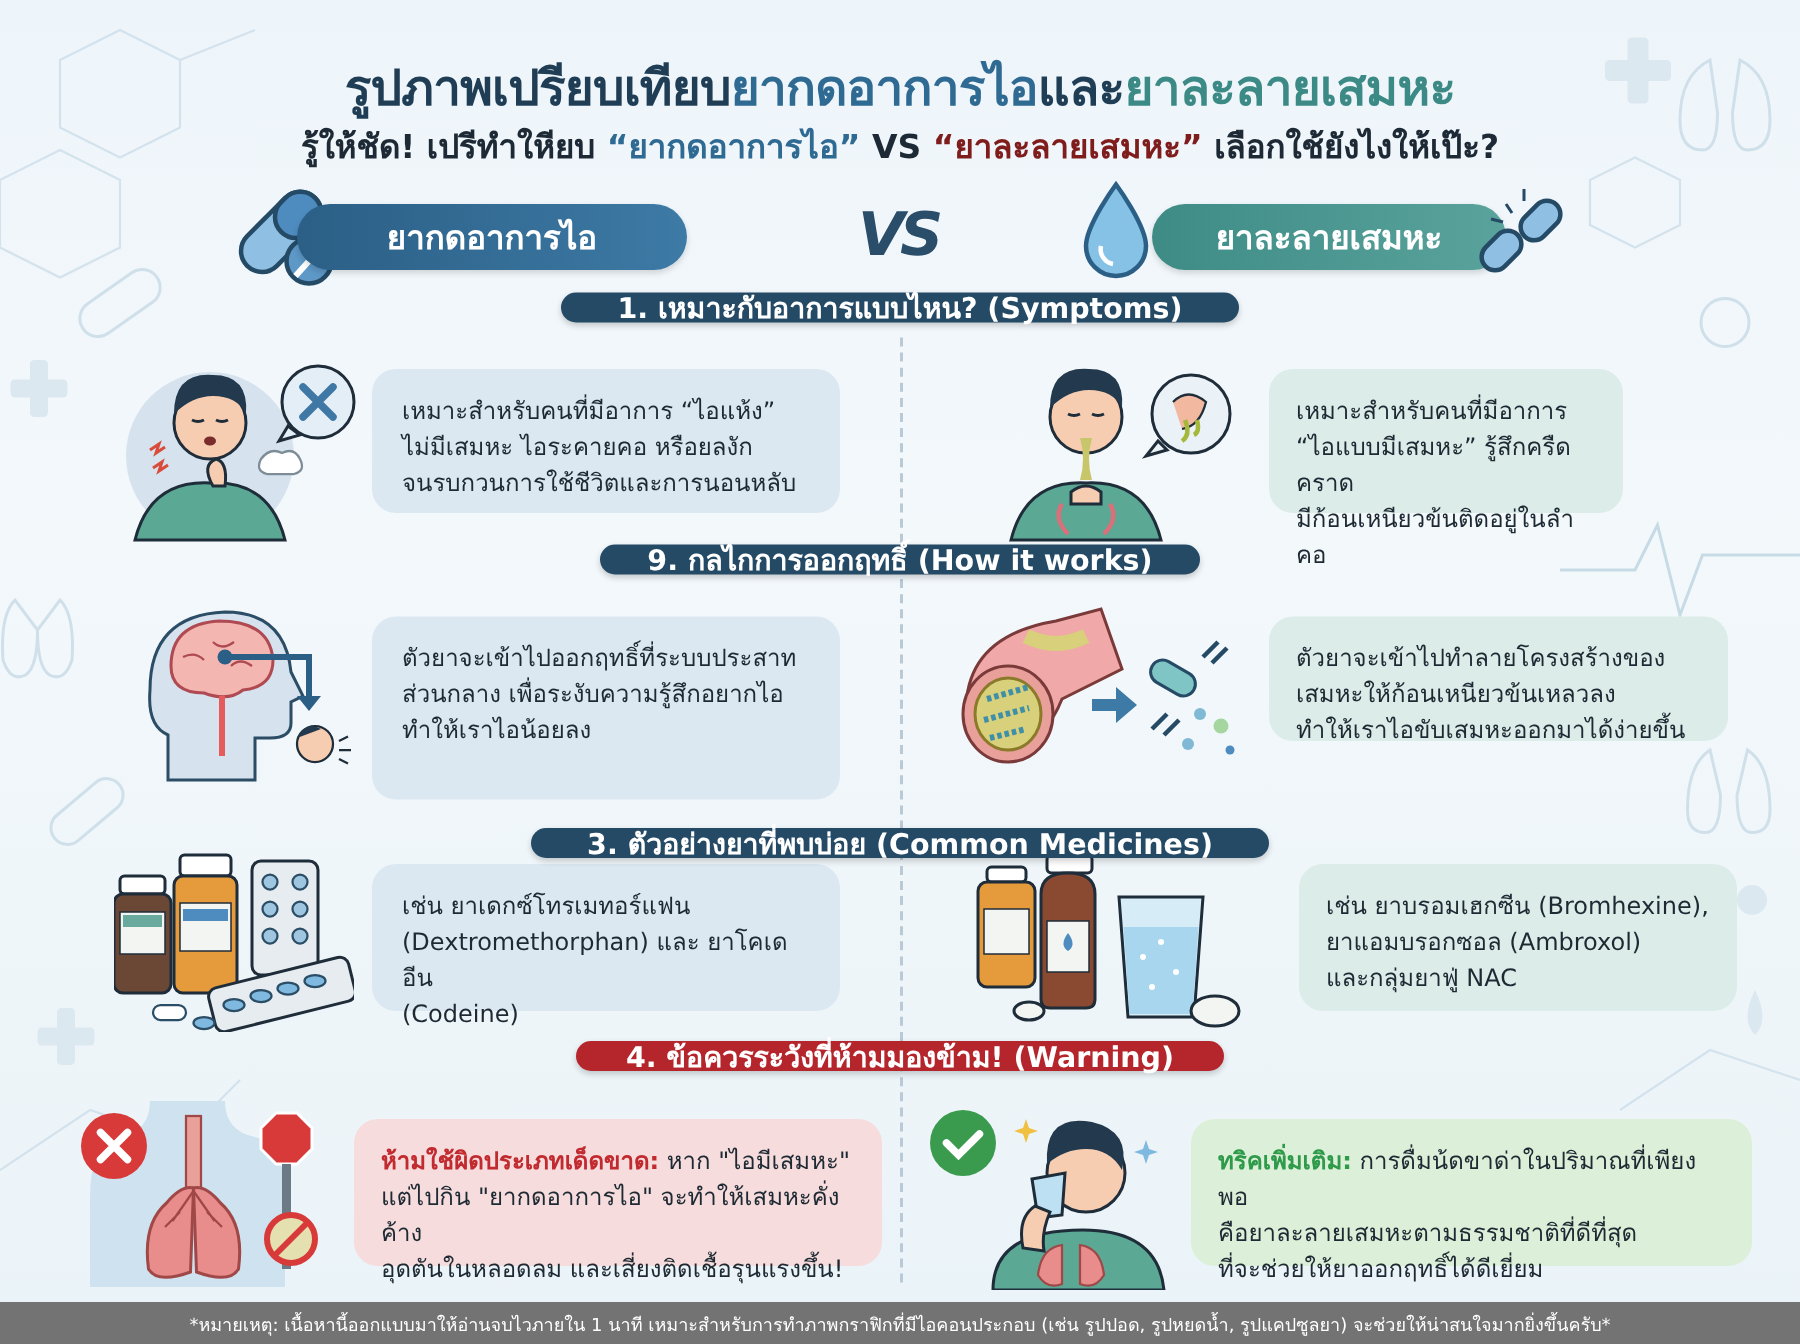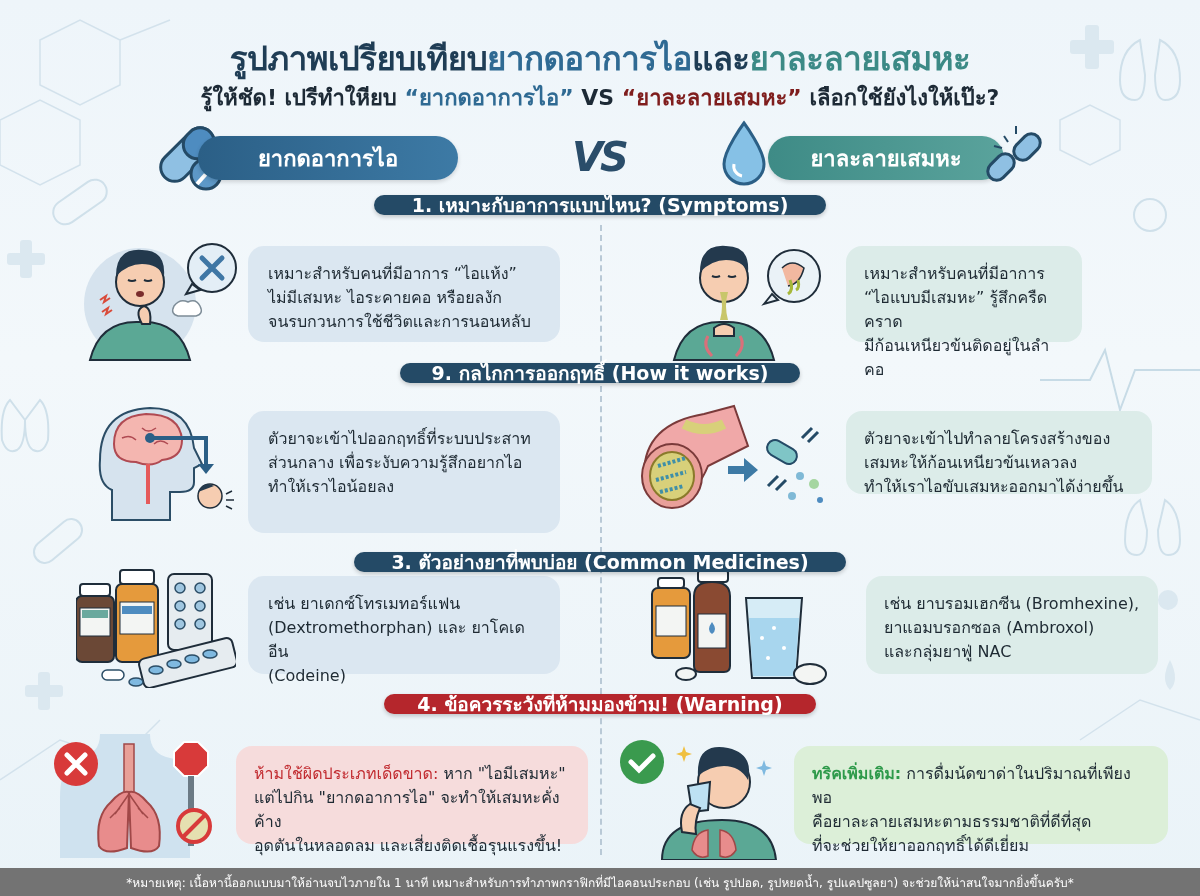--- a/index.html
+++ b/index.html
@@ -49,21 +49,21 @@
   }
 
   .card {
     position: absolute; border-radius: 16px; padding: 16px 18px;
     font-size: 16px; line-height: 24px; color: #1e2a33;
   }
   .card.blue { background: #dbe7f1; padding-left: 20px; }
   .card.teal { background: #dcece9; }
   .card.red { background: #f6dcdc; }
   .card.green { background: #dcefd8; }
-  .card .hl-red { color: #c12a2f; font-weight: normal; }
+  .card .hl-red { color: #c12a2f; font-weight: bold; }
   .card .hl-green { color: #2e9a4a; font-weight: bold; }
 
   .illus { position: absolute; }
 
   .footer {
     position: absolute; left: 0; right: 0; bottom: 0; height: 28px;
     background: #737373; color: #fff; font-size: 12px;
     display: flex; align-items: center; justify-content: center;
   }
 </style>

